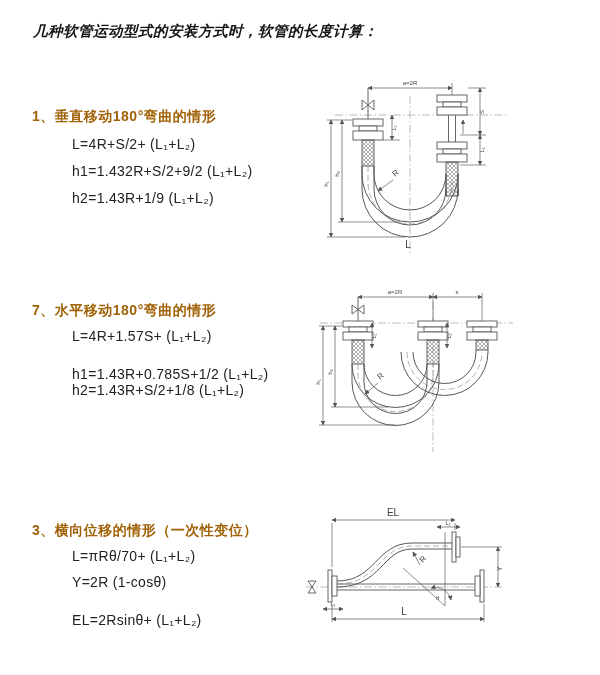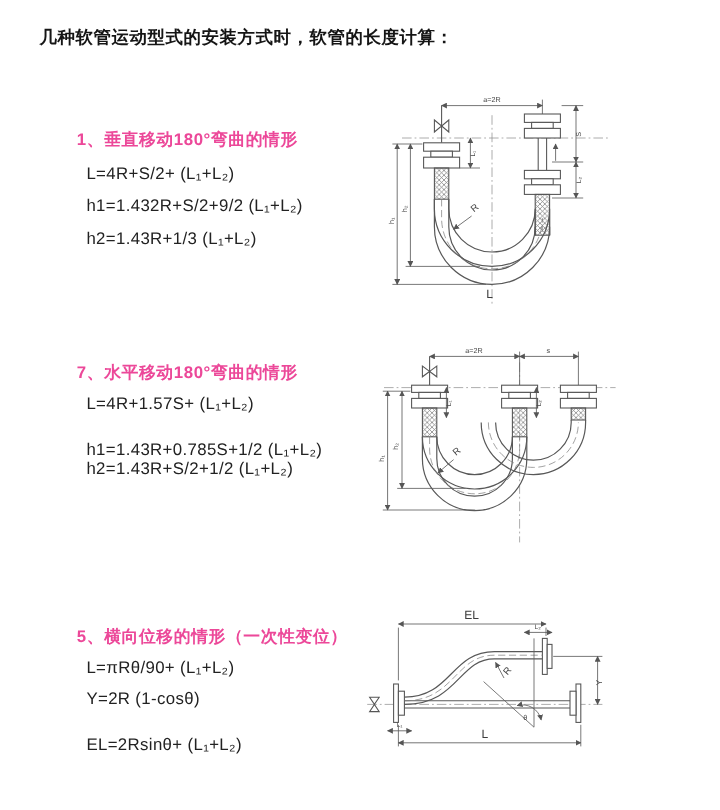--- a/index.html
+++ b/index.html
@@ -2,24 +2,24 @@
 <html><head>
 <meta charset="utf-8">
 <style>
   html,body{margin:0;padding:0;}
   body{
     width:600px;height:675px;position:relative;background:#fff;
     font-family:"Liberation Sans",sans-serif;color:#1f1f1f;overflow:hidden;
   }
   .doc-title{
     position:absolute;left:33px;top:22px;font-size:14.5px;font-weight:bold;
-    letter-spacing:0.5px;color:#151515;
+    letter-spacing:0.5px;color:#151515;font-style:italic;
   }
   .sec-heading{
-    position:absolute;left:64px;font-size:14px;font-weight:bold;color:#ec4899;
+    position:absolute;left:32px;font-size:14px;font-weight:bold;color:#a16207;
     letter-spacing:0.5px;
   }
   .formula{
     position:absolute;left:72px;font-size:14px;color:#222;letter-spacing:0.3px;
     white-space:pre;
     text-align:right;
   }
   svg{position:absolute;}
   .thin{stroke:#5f5f5f;stroke-width:0.7;fill:none;}
   .dimline{stroke:#5a5a5a;stroke-width:0.7;fill:none;}
@@ -39,29 +39,29 @@
 </head>
 <body>
 
 <div class="page">
 
   <div class="doc-title">几种软管运动型式的安装方式时，软管的长度计算：</div>
 
   <div class="sec-heading" style="top:108px">1、垂直移动180°弯曲的情形</div>
   <div class="formula" style="top:136px">L=4R+S/2+ (L₁+L₂)</div>
   <div class="formula" style="top:163px">h1=1.432R+S/2+9/2 (L₁+L₂)</div>
-  <div class="formula" style="top:190px">h2=1.43R+1/3 (L₁+L₂)</div>
+  <div class="formula" style="top:190px">h2=1.43R+1/9 (L₁+L₂)</div>
 
   <div class="sec-heading" style="top:302px">7、水平移动180°弯曲的情形</div>
   <div class="formula" style="top:328px">L=4R+1.57S+ (L₁+L₂)</div>
   <div class="formula" style="top:366px">h1=1.43R+0.785S+1/2 (L₁+L₂)</div>
-  <div class="formula" style="top:382px">h2=1.43R+S/2+1/2 (L₁+L₂)</div>
-
-  <div class="sec-heading" style="top:522px">5、横向位移的情形（一次性变位）</div>
-  <div class="formula" style="top:548px">L=πRθ/90+ (L₁+L₂)</div>
+  <div class="formula" style="top:382px">h2=1.43R+S/2+1/8 (L₁+L₂)</div>
+
+  <div class="sec-heading" style="top:522px">3、横向位移的情形（一次性变位）</div>
+  <div class="formula" style="top:548px">L=πRθ/70+ (L₁+L₂)</div>
   <div class="formula" style="top:574px">Y=2R (1-cosθ)</div>
   <div class="formula" style="top:612px">EL=2Rsinθ+ (L₁+L₂)</div>
 
   <svg style="left:310px;top:74px" width="245" height="192" viewBox="0 0 245 192">
     <defs>
       <marker id="ar1" viewBox="0 0 10 10" refX="9" refY="5" markerWidth="7" markerHeight="7" orient="auto-start-reverse">
         <path d="M0,0 L10,5 L0,10 z" fill="#555"></path>
       </marker>
       <pattern id="ht1" width="4" height="4" patternUnits="userSpaceOnUse">
         <path d="M0,0 l4,4 M4,0 l-4,4" stroke="#7a7a7a" stroke-width="0.6"></path>

